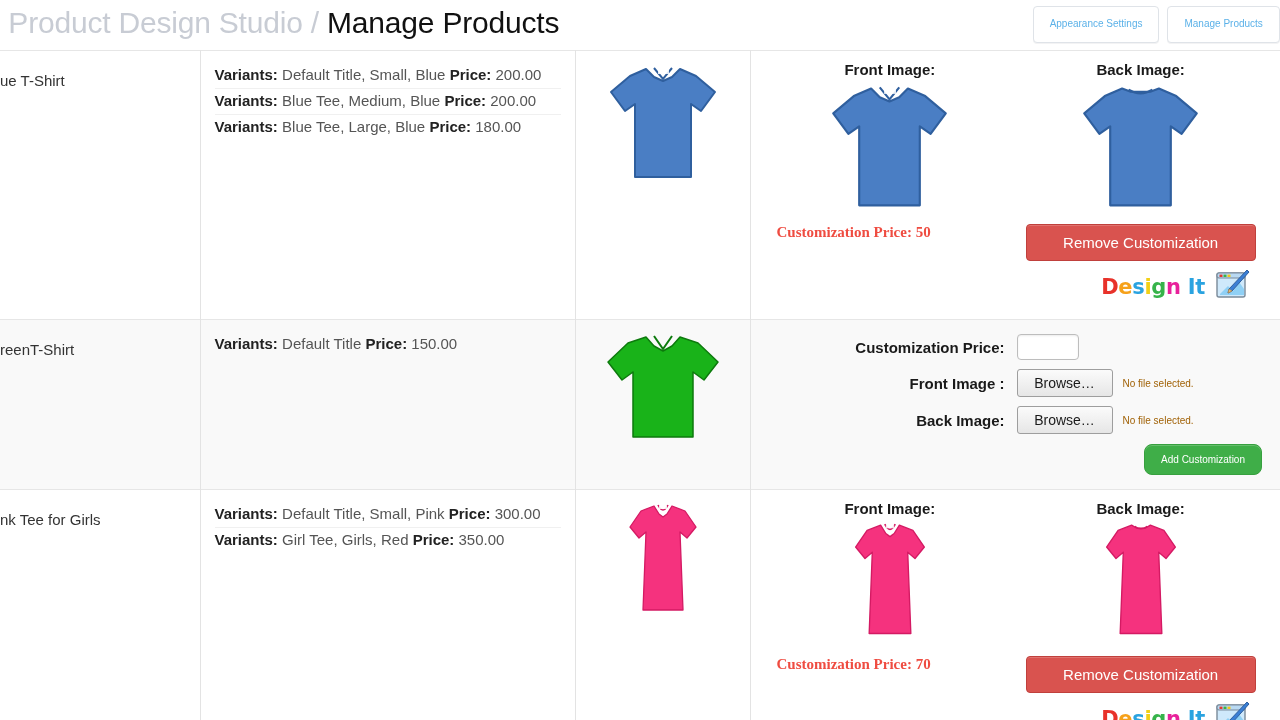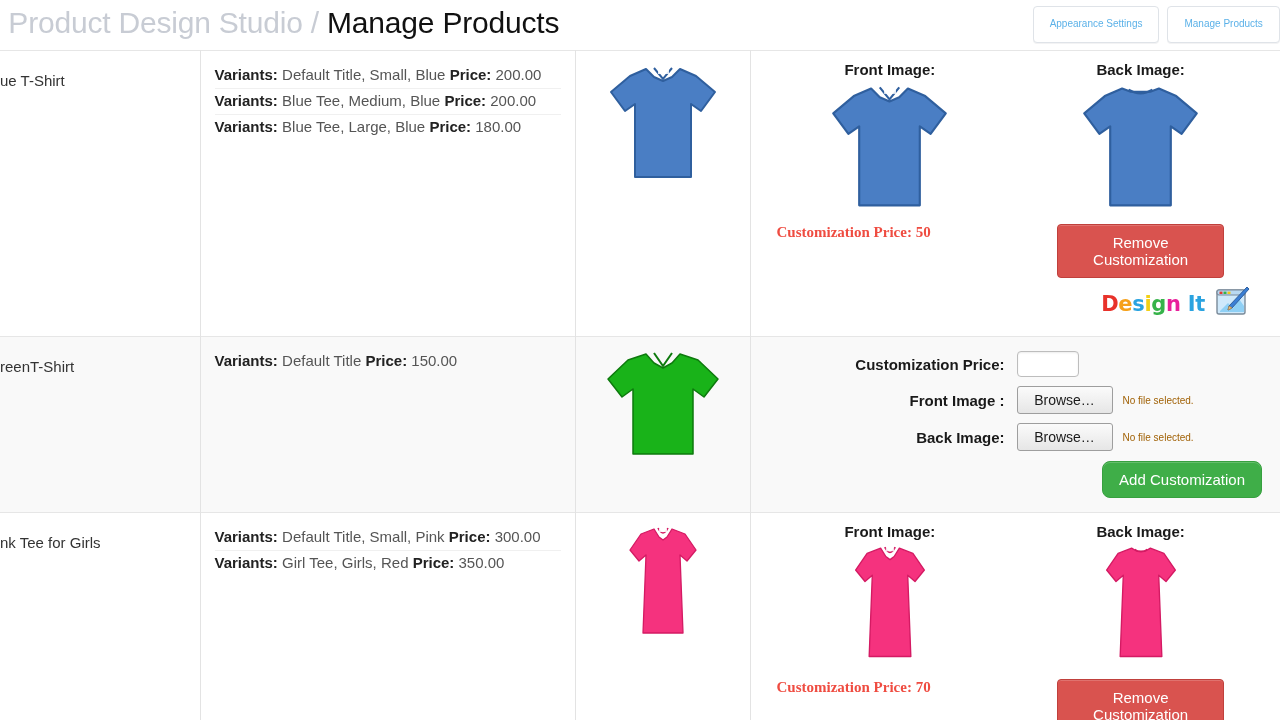--- a/index.html
+++ b/index.html
@@ -122,21 +122,21 @@
   }
   .btn-remove {
     display: inline-block;
     background: #d9534f;
     border: 1px solid #c0403c;
     border-radius: 4px;
     color: #ffffff;
     font-size: 15px;
     padding: 9px 14px;
     margin-top: 6px;
-    width: 167px;
+    width: 230px;
     cursor: pointer;
     box-shadow: inset 0 1px 0 rgba(255,255,255,0.18);
   }
   .designit-row {
     display: flex;
     align-items: center;
     justify-content: flex-end;
     gap: 9px;
     margin-top: 8px;
     padding-right: 16px;
@@ -188,21 +188,21 @@
     font-size: 10px;
     color: #a16207;
     margin-left: 10px;
   }
   .btn-add {
     display: inline-block;
     background: #3fae48;
     border: 1px solid #37a03f;
     border-radius: 8px;
     color: #ffffff;
-    font-size: 15px;
+    font-size: 10px;
     padding: 9px 16px;
     cursor: pointer;
     box-shadow: inset 0 1px 0 rgba(255,255,255,0.2);
   }
   .addform-actions { text-align: right; margin-top: 10px; padding-right: 2px; }
 </style>
 </head>
 <body>
 
 <div id="page">

